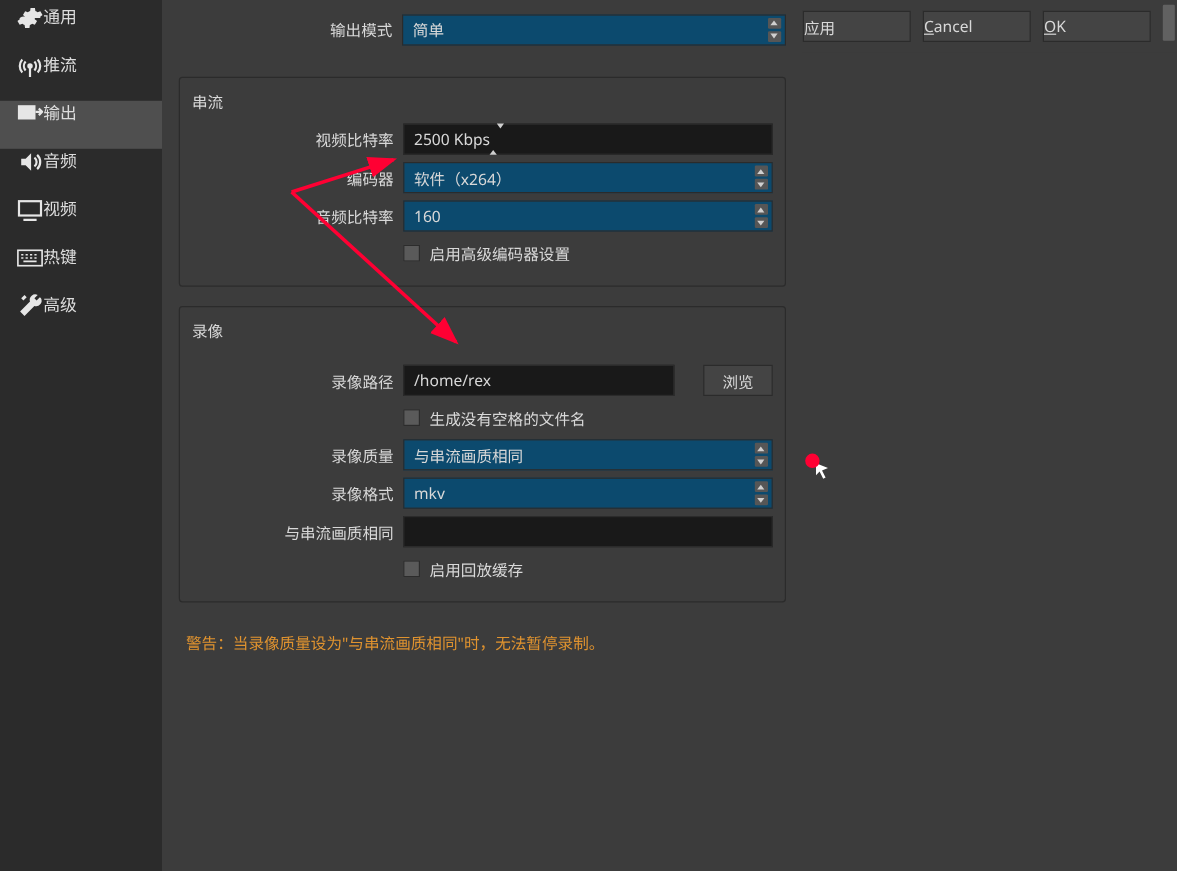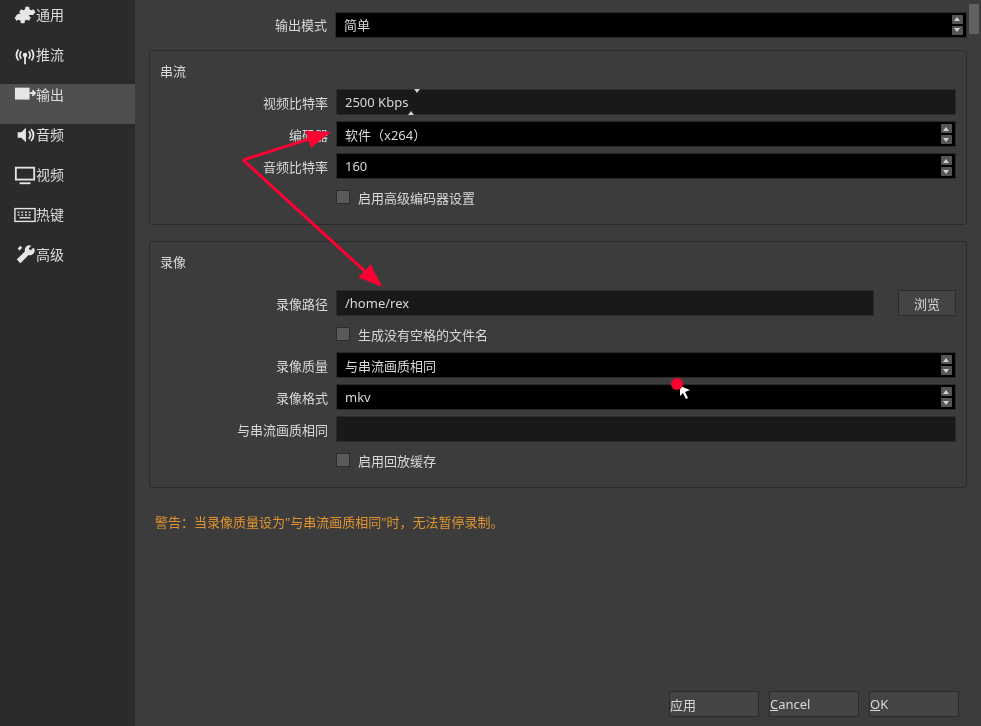--- a/index.html
+++ b/index.html
@@ -7,35 +7,35 @@
   .app { display: flex; height: 100%; }
 
   
   .sidebar { width: 135px; background: #2b2b2b; padding-top: 4px; flex: 0 0 135px; }
   .side-item { display: flex; align-items: flex-start; gap: 0; height: 40px; padding-left: 14px; cursor: pointer; }
   .side-item.active { background: #4f4f4f; }
   .side-item .lbl { color: #dcdcdc; font-size: 14px; }
   .side-item .icon { width: 22px; height: 22px; display: flex; align-items: center; justify-content: center; }
 
   
-  .main { flex: 1; background: #3c3c3c; display: flex; flex-direction: column; position: relative; }
+  .main { flex: 1; background: #3c3c3c; display: flex; flex-direction: row; position: relative; }
   .main-inner { flex: 1; overflow: auto; padding: 0 14px 0 14px; }
 
   
   .toprow { display: flex; align-items: center; height: 44px; padding-top: 5px;}
   .form-label { width: 186px; text-align: right; padding-right: 8px; color: #d8d8d8; }
-  .select { flex: 1; height: 26px; background: #000000; border: 1px solid #2b2b2b; color: #d8d8d8; display: flex; align-items: center; padding: 0 8px; position: relative; }
+  .select { flex: 1; height: 26px; background: #0c4a6e; border: 1px solid #2b2b2b; color: #d8d8d8; display: flex; align-items: center; padding: 0 8px; position: relative; }
   .select .spin { position: absolute; right: 2px; top: 2px; bottom: 2px; width: 14px; display: flex; flex-direction: column; justify-content: space-between; align-items: center; }
   .spin-arrow { width: 0; height: 0; border-left: 3px solid transparent; border-right: 3px solid transparent; }
   .spin-up { border-bottom: 4px solid #cfcfcf; }
   .spin-down { border-top: 4px solid #cfcfcf; }
   .spinbtn { background:#565656; border-radius:1px; width:11px; height:9px; display:flex; align-items:center; justify-content:center;}
 
   
-  .groupbox { border: 1px solid #2b2b2b; border-radius: 3px; background: #3c3c3c; margin-top: 6px; padding: 10px 10px 12px 10px; position: relative; }
+  .groupbox { border: 1px solid #2b2b2b; border-radius: 3px; background: #3c3c3c; margin-top: 20px; padding: 10px 10px 12px 10px; position: relative; }
   .group-title { position: relative; top: 0; left: 0; color: #d8d8d8; font-size: 13px; margin-bottom: 6px; }
   .row { display: flex; align-items: center; height: 32px; }
   .row .form-label { width: 176px; }
   .input { flex: 1; height: 26px; background: #191919; border: 1px solid #2b2b2b; color: #d8d8d8; padding: 0 8px; display: flex; align-items: center; position: relative;}
   .checkbox-row { display: flex; align-items: center; height: 30px; padding-left: 176px; }
   .checkbox { width: 14px; height: 14px; background: #5a5a5a; border: 1px solid #2c2c2c; margin-right: 8px; }
   .browse-btn { width: 58px; height: 26px; background: #444444; border: 1px solid #2b2b2b; color: #d8d8d8; display: flex; align-items: center; justify-content: center; margin-left: 24px; cursor: pointer; }
   .custom-input { flex: 1; height: 26px; background: #191919; border: 1px solid #2b2b2b; }
 
   .warning { color: #e0932f; margin: 24px 0 0 6px; font-size: 13px; }

